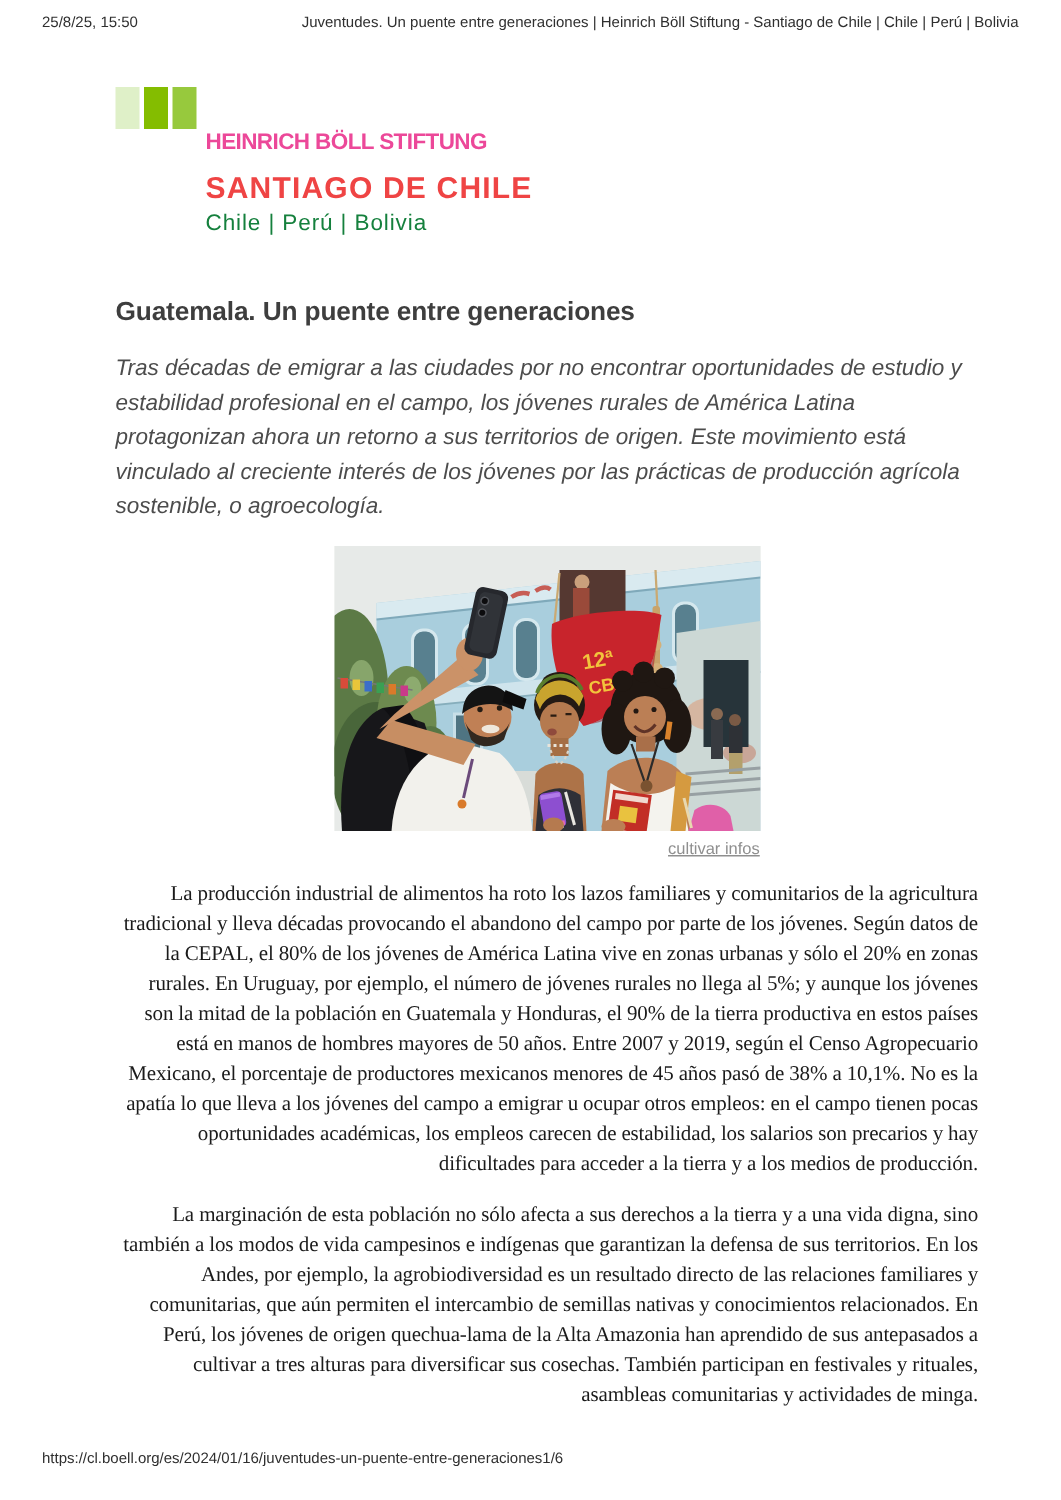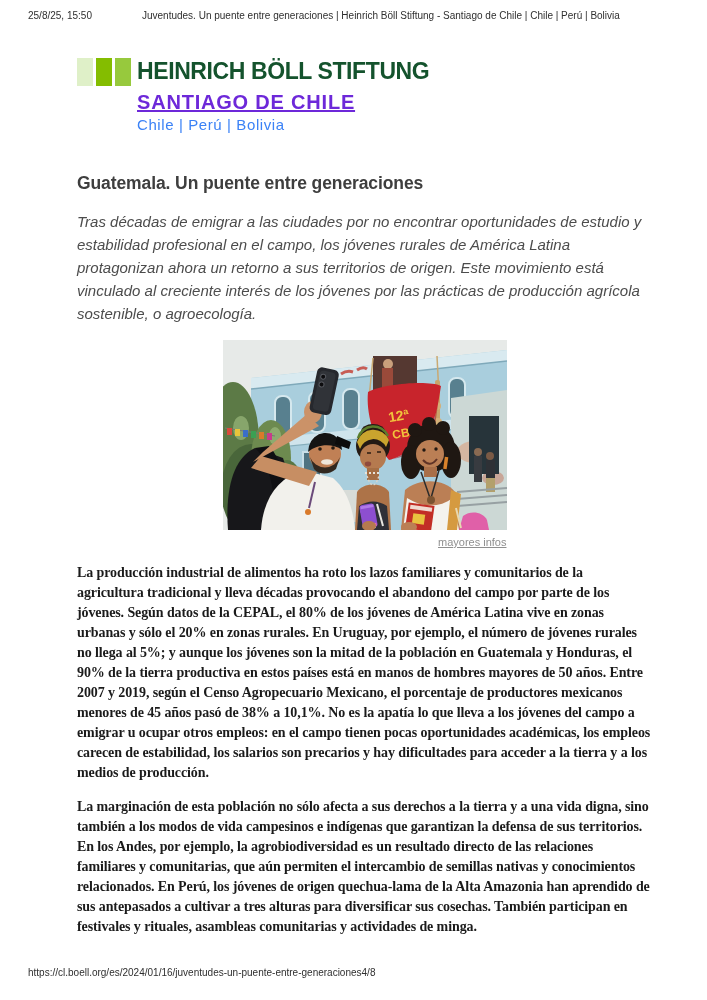--- a/index.html
+++ b/index.html
@@ -3,47 +3,47 @@
 <meta charset="utf-8">
 <style>
   html,body{margin:0;padding:0;background:#ffffff;}
   .page{position:relative;width:707px;height:1000px;background:#ffffff;
         font-family:"Liberation Sans",sans-serif;overflow:hidden;}
 
   
   .print-header{position:absolute;top:10px;left:28px;right:28px;display:flex;
                 align-items:flex-start;font-size:10px;color:#2f2f2f;}
   .print-date{white-space:nowrap;}
-  .print-title{flex:1;text-align:left;padding-left:50px;}
+  .print-title{flex:1;text-align:right;padding-left:50px;}
   .print-footer{position:absolute;left:28px;right:28px;bottom:22px;display:flex;
                 justify-content:flex-start;font-size:10px;color:#2f2f2f;}
 
   
   .content{position:absolute;left:77px;top:57px;width:575px;}
 
   
   .logo{display:flex;gap:6px;}
   .logo-squares{display:flex;gap:3px;margin-top:1px;}
   .logo-squares span{width:16px;height:28px;display:block;}
   .sq1{background:#dff0c8;}.sq2{background:#84bd00;}.sq3{background:#97c93d;}
-  .org-name{font-size:23px;font-weight:700;color:#14532d;line-height:28px;letter-spacing:-0.4px;}
-  .office-name{font-size:20px;font-weight:700;color:#6d28d9;letter-spacing:0.8px;margin-top:7px;line-height:20px;text-decoration:underline;}
-  .countries{font-size:15px;color:#3b82f6;letter-spacing:0.6px;margin-top:5px;line-height:16px;}
+  .org-name{font-size:15px;font-weight:700;color:#ec4899;line-height:28px;letter-spacing:-0.4px;margin-top:24px;}
+  .office-name{font-size:20px;font-weight:700;color:#ef4444;letter-spacing:0.8px;margin-top:7px;line-height:20px;}
+  .countries{font-size:15px;color:#15803d;letter-spacing:0.6px;margin-top:5px;line-height:16px;}
 
   .page-title{font-size:17.5px;font-weight:700;color:#3e3e3e;margin:40px 0 0 0;letter-spacing:-0.1px;}
   .lead{font-style:italic;font-size:15px;line-height:23px;color:#4c4c4c;margin-top:16px;}
 
   .figure{width:284px;margin:15px auto 0 auto;}
   .photo{display:block;width:284px;height:190px;background:#e7eae8;}
   .caption{text-align:right;margin-top:4px;line-height:13px;}
   .caption a{font-size:11px;color:#8f8f8f;text-decoration:underline;cursor:pointer;}
 
   .body-par{font-family:"Liberation Serif",serif;font-size:14px;line-height:20px;
-            color:#1b1b1b;margin:14px 0 0 0;letter-spacing:-0.1px;text-align:left;
-            hyphens:auto;font-weight:bold;-webkit-hyphens:auto;}
+            color:#1b1b1b;margin:14px 0 0 0;letter-spacing:-0.1px;text-align:right;
+            hyphens:auto;-webkit-hyphens:auto;}
 </style>
 </head>
 <body>
 
 <div class="page">
 
   <div class="print-header">
     <span class="print-date">25/8/25, 15:50</span>
     <span class="print-title">Juventudes. Un puente entre generaciones | Heinrich Böll Stiftung - Santiago de Chile | Chile | Perú | Bolivia</span>
   </div>
@@ -227,27 +227,27 @@
           </g>
           <ellipse cx="186" cy="187" rx="8" ry="5" fill="#bb7f55"></ellipse>
         </g>
 
         <g>
           <path d="M236,190 L240,176 C248,170 260,172 264,180 L266,190 Z" fill="#e060a8"></path>
           <line x1="233" y1="168" x2="238" y2="188" stroke="#e8d8b0" stroke-width="2"></line>
         </g>
       </svg>
       <div class="caption">
-        <a>mayores infos</a>
+        <a>cultivar infos</a>
       </div>
     </div>
 
     <p class="body-par">La producción industrial de alimentos ha roto los lazos familiares y comunitarios de la agricultura tradicional y lleva décadas provocando el abandono del campo por parte de los jóvenes. Según datos de la CEPAL, el 80% de los jóvenes de América Latina vive en zonas urbanas y sólo el 20% en zonas rurales. En Uruguay, por ejemplo, el número de jóvenes rurales no llega al 5%; y aunque los jóvenes son la mitad de la población en Guatemala y Honduras, el 90% de la tierra productiva en estos países está en manos de hombres mayores de 50 años. Entre 2007 y 2019, según el Censo Agropecuario Mexicano, el porcentaje de productores mexicanos menores de 45 años pasó de 38% a 10,1%. No es la apatía lo que lleva a los jóvenes del campo a emigrar u ocupar otros empleos: en el campo tienen pocas oportunidades académicas, los empleos carecen de estabilidad, los salarios son precarios y hay dificultades para acceder a la tierra y a los medios de producción.</p>
     <p class="body-par">La marginación de esta población no sólo afecta a sus derechos a la tierra y a una vida digna, sino también a los modos de vida campesinos e indígenas que garantizan la defensa de sus territorios. En los Andes, por ejemplo, la agrobiodiversidad es un resultado directo de las relaciones familiares y comunitarias, que aún permiten el intercambio de semillas nativas y conocimientos relacionados. En Perú, los jóvenes de origen quechua-lama de la Alta Amazonia han aprendido de sus antepasados a cultivar a tres alturas para diversificar sus cosechas. También participan en festivales y rituales, asambleas comunitarias y actividades de minga.</p>
 
   </div>
 
   <div class="print-footer">
     <span>https://cl.boell.org/es/2024/01/16/juventudes-un-puente-entre-generaciones</span>
-    <span>4/8</span>
+    <span>1/6</span>
   </div>
 
 </div>
 
 </body></html>

